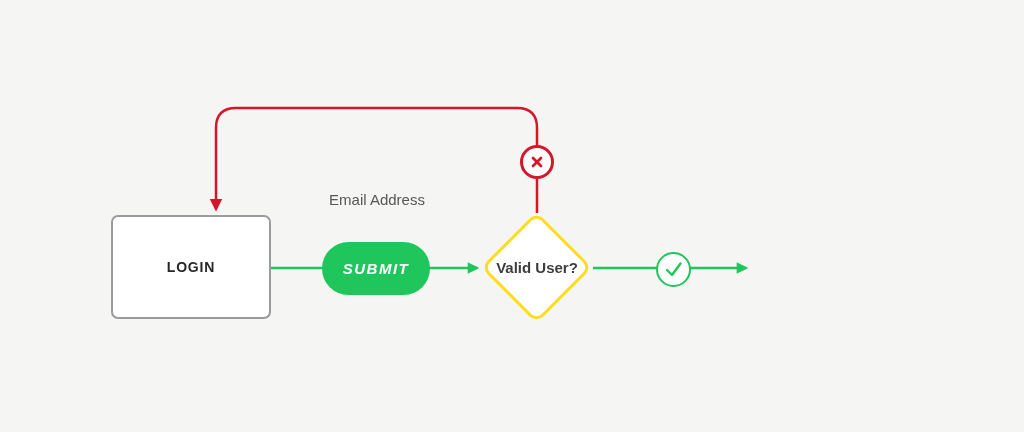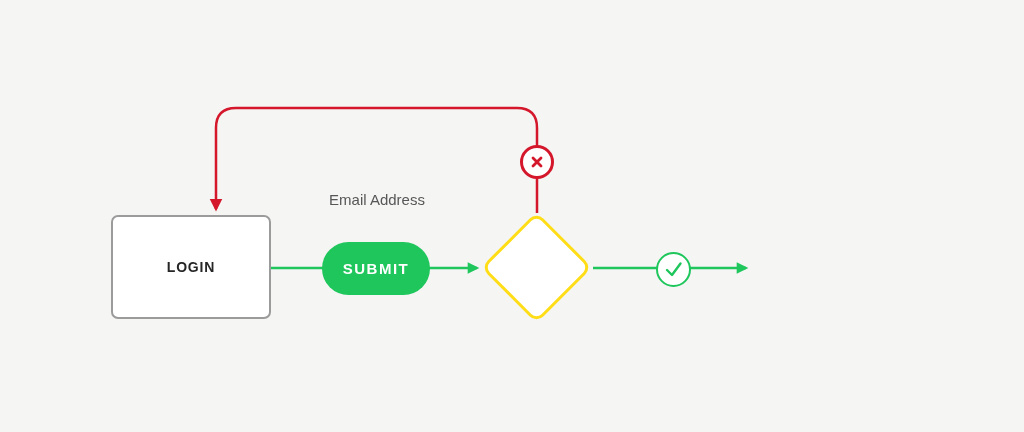--- a/index.html
+++ b/index.html
@@ -8,21 +8,21 @@
     font-family:"Liberation Sans", sans-serif; overflow:hidden; margin:0 auto;
   }
   .wires { position:absolute; left:0; top:0; }
   .node { position:absolute; background:#ffffff; display:flex; align-items:center; justify-content:center; box-sizing:border-box; }
   .box  { width:160px; height:104px; border:2px solid #9B9B9B; border-radius:7px;
           font-weight:bold; font-size:14px; letter-spacing:0.8px; color:#262626; }
   .box-login { left:111px; top:215px; }
   .box-home  { left:753px; top:215px; }
   .pill { position:absolute; left:322px; top:242px; width:108px; height:53px;
           background:#1EC65C; border-radius:27px; display:flex; align-items:center; justify-content:center;
-          color:#ffffff; font-weight:bold; font-size:15px; letter-spacing:1.5px; }
+          color:#ffffff; font-weight:bold; font-size:15px; letter-spacing:1.5px;font-style:italic; }
   .diamond { position:absolute; left:497px; top:228px; width:79px; height:79px;
              background:#ffffff; border:3px solid #FFDD17; border-radius:10px;
              transform:rotate(45deg); box-sizing:border-box; }
   .diamond-label { position:absolute; left:477px; top:259px; width:120px; text-align:center;
                    font-weight:bold; font-size:15px; color:#3D3D3D; }
   .hint { position:absolute; left:297px; top:189px; width:160px; text-align:center;
           font-size:15px; line-height:21px; color:#575757; }
   .badge { position:absolute; border-radius:50%; background:#ffffff;
            display:flex; align-items:center; justify-content:center; box-sizing:border-box; }
   .badge-fail { left:520px; top:145px; width:34px; height:34px; border:3px solid #D4172B; }
@@ -41,20 +41,21 @@
       <marker id="arrow-red" viewBox="0 0 12 12" refX="9" refY="6" markerWidth="15" markerHeight="15" orient="auto" markerUnits="userSpaceOnUse">
         <path d="M1,1 L11,6 L1,11 Z" fill="#D4172B"></path>
       </marker>
     </defs>
     <path d="M271,268 H477" stroke="#1EC65C" stroke-width="2.5" fill="none" marker-end="url(#arrow-green)"></path>
     <path d="M593,268 H746" stroke="#1EC65C" stroke-width="2.5" fill="none" marker-end="url(#arrow-green)"></path>
     <path d="M537,213 V128 Q537,108 517,108 H236 Q216,108 216,128 V209" stroke="#D4172B" stroke-width="2.5" fill="none" marker-end="url(#arrow-red)"></path>
   </svg>
 
   <div class="diamond"></div>
+  <div class="diamond-label">Valid User?</div>
 
   <div class="badge badge-fail">
     <svg width="16" height="16" viewBox="0 0 16 16">
       <path d="M4,4 L12,12 M12,4 L4,12" stroke="#D4172B" stroke-width="2.8" stroke-linecap="round" fill="none"></path>
     </svg>
   </div>
 
   <div class="badge badge-ok">
     <svg width="21" height="17" viewBox="0 0 21 17">
       <path d="M4,9 L9,14 L17.5,2.5" stroke="#1EC65C" stroke-width="2.4" stroke-linecap="round" stroke-linejoin="round" fill="none"></path>

